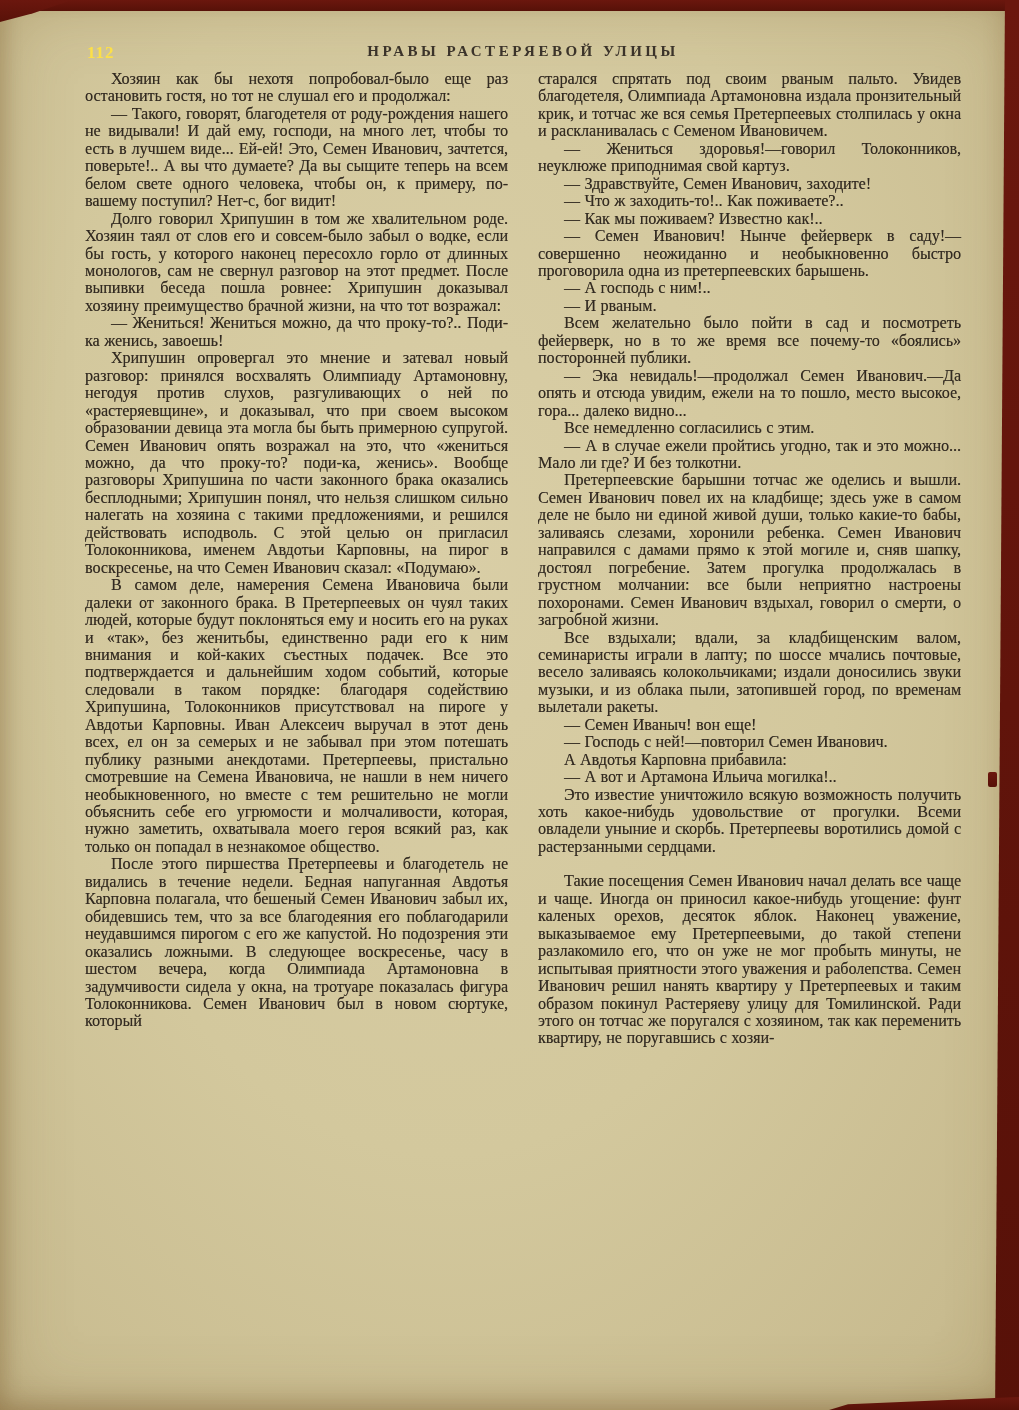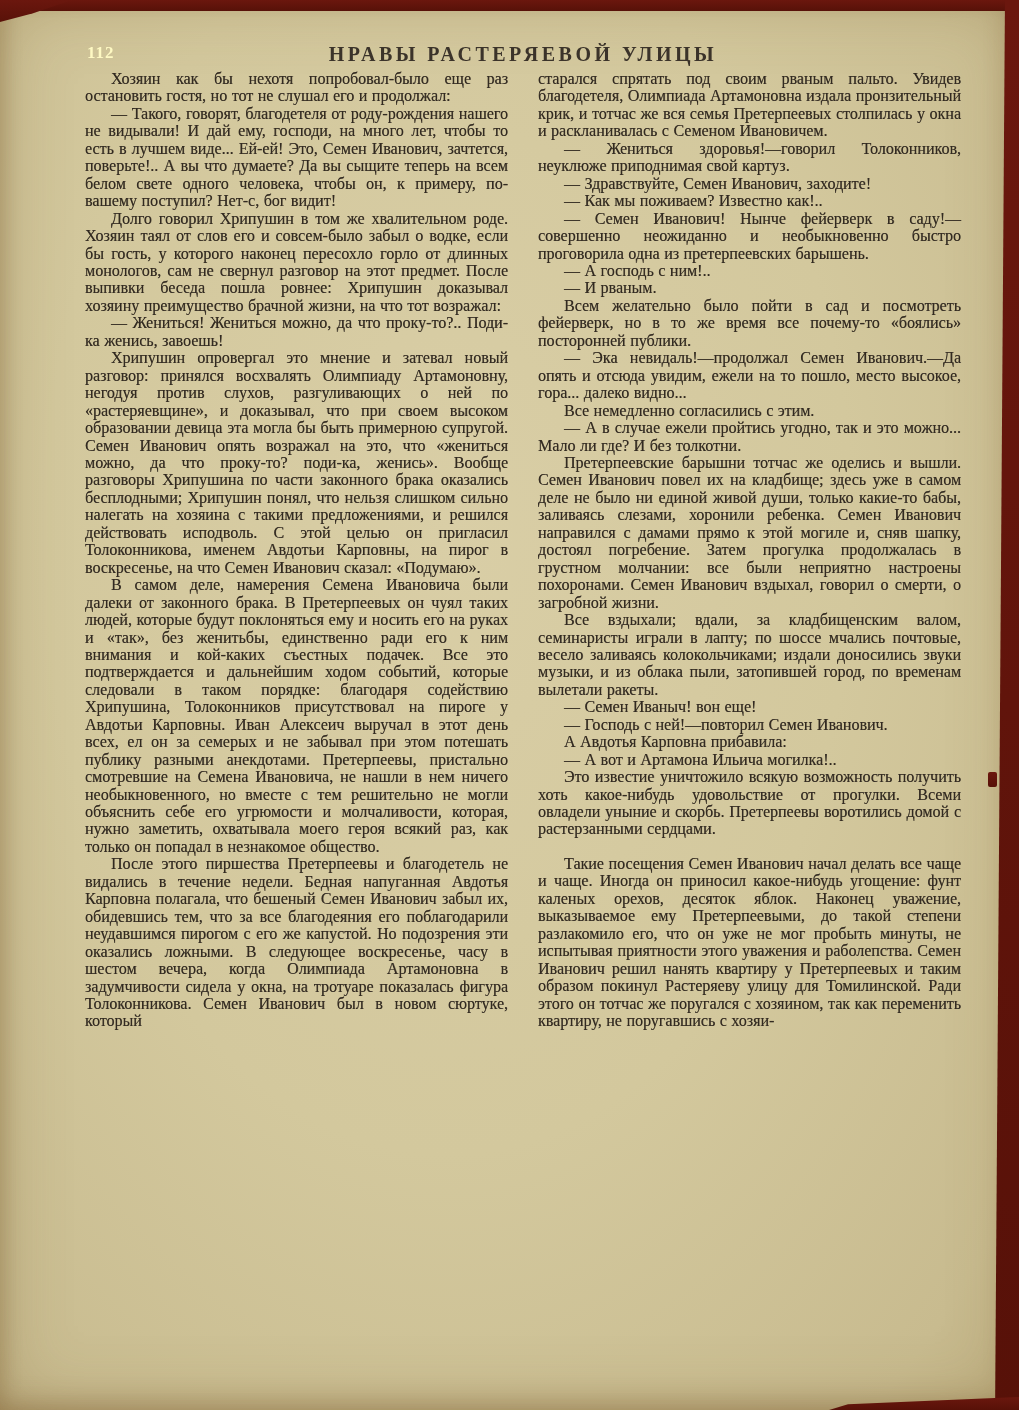--- a/index.html
+++ b/index.html
@@ -20,24 +20,24 @@
   .edge-top{left:0;top:0;width:100%;height:11px;}
   .edge-corner-tl{left:0;top:0;width:72px;height:24px;clip-path:polygon(0 0,100% 0,46% 55%,0 92%);}
   .edge-right{top:0;right:0;width:26px;height:100%;clip-path:polygon(46% 0,100% 0,100% 100%,8% 100%);}
   .edge-bottom-right{bottom:0;right:0;width:190px;height:13px;clip-path:polygon(0 100%,10% 55%,100% 0,100% 100%);}
   .edge-notch{top:772px;right:22px;width:9px;height:15px;border-radius:2px;}
   
   .content{position:absolute;left:85px;top:40px;right:58px;z-index:2;color:#302920;}
   .header-row{position:relative;height:30px;}
   .page-number{
     position:absolute;left:2px;top:3px;
-    font-size:17px;font-weight:bold;letter-spacing:1px;color:#fef9c3;
+    font-size:17px;font-weight:bold;letter-spacing:1px;color:#fde047;
   }
   .running-title{
-    text-align:center;font-size:20px;font-weight:bold;letter-spacing:3.5px;
+    text-align:center;font-size:15px;font-weight:bold;letter-spacing:3.5px;
     color:#3b332a;padding-top:3px;
   }
   .columns{display:flex;gap:30px;}
   .col{
     flex:1;min-width:0;
     text-align:justify;
     font-size:16px;line-height:17.45px;
     color:#322a21;
     text-shadow:0.3px 0 0 rgba(50,42,33,.55);
     word-spacing:0.5px;
@@ -69,20 +69,21 @@
         <p class="para indent">Долго говорил Хрипушин в том же хвалительном роде. Хозяин таял от слов его и совсем-было забыл о водке, если бы гость, у которого наконец пересохло горло от длинных монологов, сам не свернул разговор на этот предмет. После выпивки беседа пошла ровнее: Хрипушин доказывал хозяину преимущество брачной жизни, на что тот возражал:</p>
         <p class="para indent">— Жениться! Жениться можно, да что проку-то?.. Поди-ка женись, завоешь!</p>
         <p class="para indent">Хрипушин опровергал это мнение и затевал новый разговор: принялся восхвалять Олимпиаду Артамоновну, негодуя против слухов, разгуливающих о ней по «растеряевщине», и доказывал, что при своем высоком образовании девица эта могла бы быть примерною супругой. Семен Иванович опять возражал на это, что «жениться можно, да что проку-то? поди-ка, женись». Вообще разговоры Хрипушина по части законного брака оказались бесплодными; Хрипушин понял, что нельзя слишком сильно налегать на хозяина с такими предложениями, и решился действовать исподволь. С этой целью он пригласил Толоконникова, именем Авдотьи Карповны, на пирог в воскресенье, на что Семен Иванович сказал: «Подумаю».</p>
         <p class="para indent">В самом деле, намерения Семена Ивановича были далеки от законного брака. В Претерпеевых он чуял таких людей, которые будут поклоняться ему и носить его на руках и «так», без женитьбы, единственно ради его к ним внимания и кой-каких съестных подачек. Все это подтверждается и дальнейшим ходом событий, которые следовали в таком порядке: благодаря содействию Хрипушина, Толоконников присутствовал на пироге у Авдотьи Карповны. Иван Алексеич выручал в этот день всех, ел он за семерых и не забывал при этом потешать публику разными анекдотами. Претерпеевы, пристально смотревшие на Семена Ивановича, не нашли в нем ничего необыкновенного, но вместе с тем решительно не могли объяснить себе его угрюмости и молчаливости, которая, нужно заметить, охватывала моего героя всякий раз, как только он попадал в незнакомое общество.</p>
         <p class="para indent">После этого пиршества Претерпеевы и благодетель не видались в течение недели. Бедная напуганная Авдотья Карповна полагала, что бешеный Семен Иванович забыл их, обидевшись тем, что за все благодеяния его поблагодарили неудавшимся пирогом с его же капустой. Но подозрения эти оказались ложными. В следующее воскресенье, часу в шестом вечера, когда Олимпиада Артамоновна в задумчивости сидела у окна, на тротуаре показалась фигура Толоконникова. Семен Иванович был в новом сюртуке, который</p>
       </div>
     <div class="col">
         <p class="para flush">старался спрятать под своим рваным пальто. Увидев благодетеля, Олимпиада Артамоновна издала пронзительный крик, и тотчас же вся семья Претерпеевых столпилась у окна и раскланивалась с Семеном Ивановичем.</p>
         <p class="para indent">— Жениться здоровья!—говорил Толоконников, неуклюже приподнимая свой картуз.</p>
         <p class="para indent">— Здравствуйте, Семен Иванович, заходите!</p>
+        <p class="para indent">— Что ж заходить-то!.. Как поживаете?..</p>
         <p class="para indent">— Как мы поживаем? Известно как!..</p>
         <p class="para indent">— Семен Иванович! Нынче фейерверк в саду!—совершенно неожиданно и необыкновенно быстро проговорила одна из претерпеевских барышень.</p>
         <p class="para indent">— А господь с ним!..</p>
         <p class="para indent">— И рваным.</p>
         <p class="para indent">Всем желательно было пойти в сад и посмотреть фейерверк, но в то же время все почему-то «боялись» посторонней публики.</p>
         <p class="para indent">— Эка невидаль!—продолжал Семен Иванович.—Да опять и отсюда увидим, ежели на то пошло, место высокое, гора... далеко видно...</p>
         <p class="para indent">Все немедленно согласились с этим.</p>
         <p class="para indent">— А в случае ежели пройтись угодно, так и это можно... Мало ли где? И без толкотни.</p>
         <p class="para indent">Претерпеевские барышни тотчас же оделись и вышли. Семен Иванович повел их на кладбище; здесь уже в самом деле не было ни единой живой души, только какие-то бабы, заливаясь слезами, хоронили ребенка. Семен Иванович направился с дамами прямо к этой могиле и, сняв шапку, достоял погребение. Затем прогулка продолжалась в грустном молчании: все были неприятно настроены похоронами. Семен Иванович вздыхал, говорил о смерти, о загробной жизни.</p>
         <p class="para indent">Все вздыхали; вдали, за кладбищенским валом, семинаристы играли в лапту; по шоссе мчались почтовые, весело заливаясь колокольчиками; издали доносились звуки музыки, и из облака пыли, затопившей город, по временам вылетали ракеты.</p>

